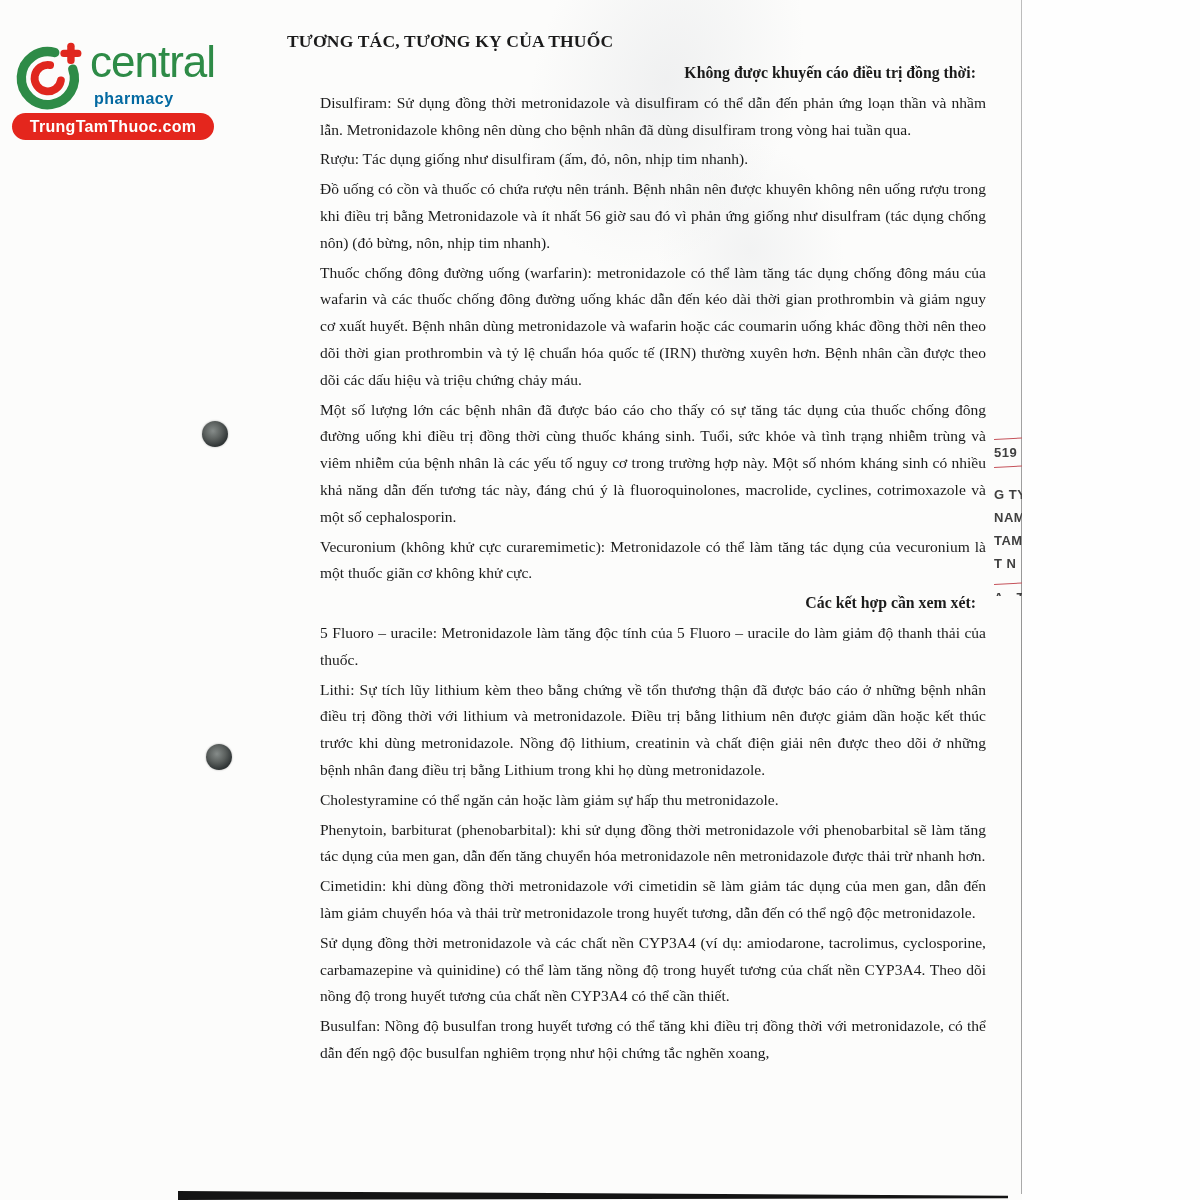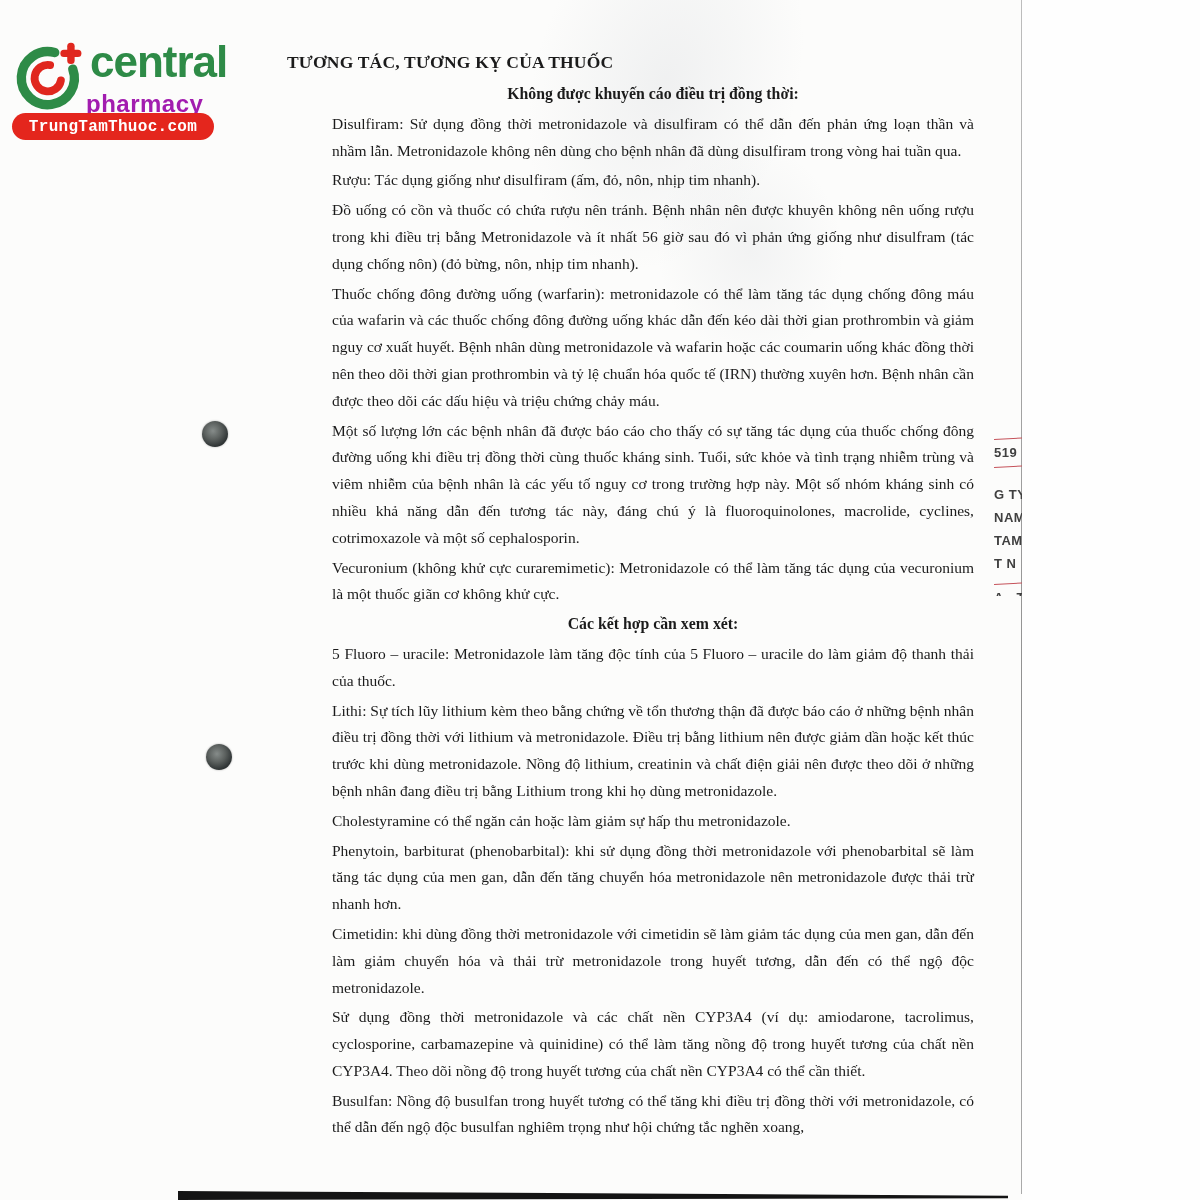--- a/index.html
+++ b/index.html
@@ -30,37 +30,37 @@
   .hole{position:absolute;width:26px;height:26px;border-radius:50%;
     background:radial-gradient(circle at 42% 38%, #868c8a 0%, #5c615f 38%, #262b2c 78%);
     box-shadow:0 0 2px rgba(0,0,0,0.35);}
   .hole-top{left:202px;top:421px;}
   .hole-bottom{left:206px;top:744px;}
 
   
   .logo{position:absolute;left:10px;top:34px;width:215px;}
   .logo-mark{position:absolute;left:2px;top:2px;}
   .logo-brand{position:absolute;left:80px;top:6px;
+    font-family:"Liberation Sans", sans-serif;font-weight:normal;
+    font-size:44px;line-height:44px;color:#2e8b47;letter-spacing:-1px;}
+  .logo-tagline{position:absolute;left:84px;top:56px;
     font-family:"Liberation Sans", sans-serif;font-weight:bold;
-    font-size:44px;line-height:44px;color:#2e8b47;letter-spacing:-1px;}
-  .logo-tagline{position:absolute;left:76px;top:56px;
-    font-family:"Liberation Sans", sans-serif;font-weight:bold;
-    font-size:24px;color:#a21caf;letter-spacing:0.5px;}
+    font-size:16px;color:#0369a1;letter-spacing:0.5px;}
   .logo-banner{position:absolute;left:2px;top:79px;width:202px;height:27px;border-radius:14px;
     background:#e4261d;display:flex;align-items:center;justify-content:center;
-    font-family:Liberation Mono, monospace;font-weight:bold;font-size:16px;color:#ffffff;
+    font-family:Liberation Sans, sans-serif;font-weight:bold;font-size:16px;color:#ffffff;
     letter-spacing:0.3px;}
 
   
-  .doc{position:absolute;left:320px;top:49px;width:666px;color:#1b1b1b;
+  .doc{position:absolute;left:320px;top:28px;width:666px;color:#1b1b1b;
     font-size:15.5px;line-height:26.8px;text-align:justify;}
   .doc-title{font-weight:bold;font-size:17.5px;letter-spacing:0.2px;
     margin:0 0 5px -33px;text-align:left;line-height:27px;}
-  .doc-h{font-weight:bold;margin:3px 18px;text-align:center;font-size:15.8px;}
-  .doc-p{margin:3px 12px;}
+  .doc-h{font-weight:bold;margin:3px 10px;text-align:right;font-size:15.8px;}
+  .doc-p{margin:3px 0;}
 
   
   .stamp{position:absolute;left:994px;top:436px;width:28px;height:160px;overflow:hidden;
     color:#404040;font-family:"Liberation Sans", sans-serif;font-weight:bold;
     font-size:13px;line-height:23px;letter-spacing:0.5px;}
   .stamp .ln{white-space:nowrap;width:60px;}
   .stamp .rule{border-top:1.6px solid #c5525a;width:34px;margin:2px 0;transform:rotate(-3deg);}
   .stamp .gap{height:14px;}
 </style>
 </head>

